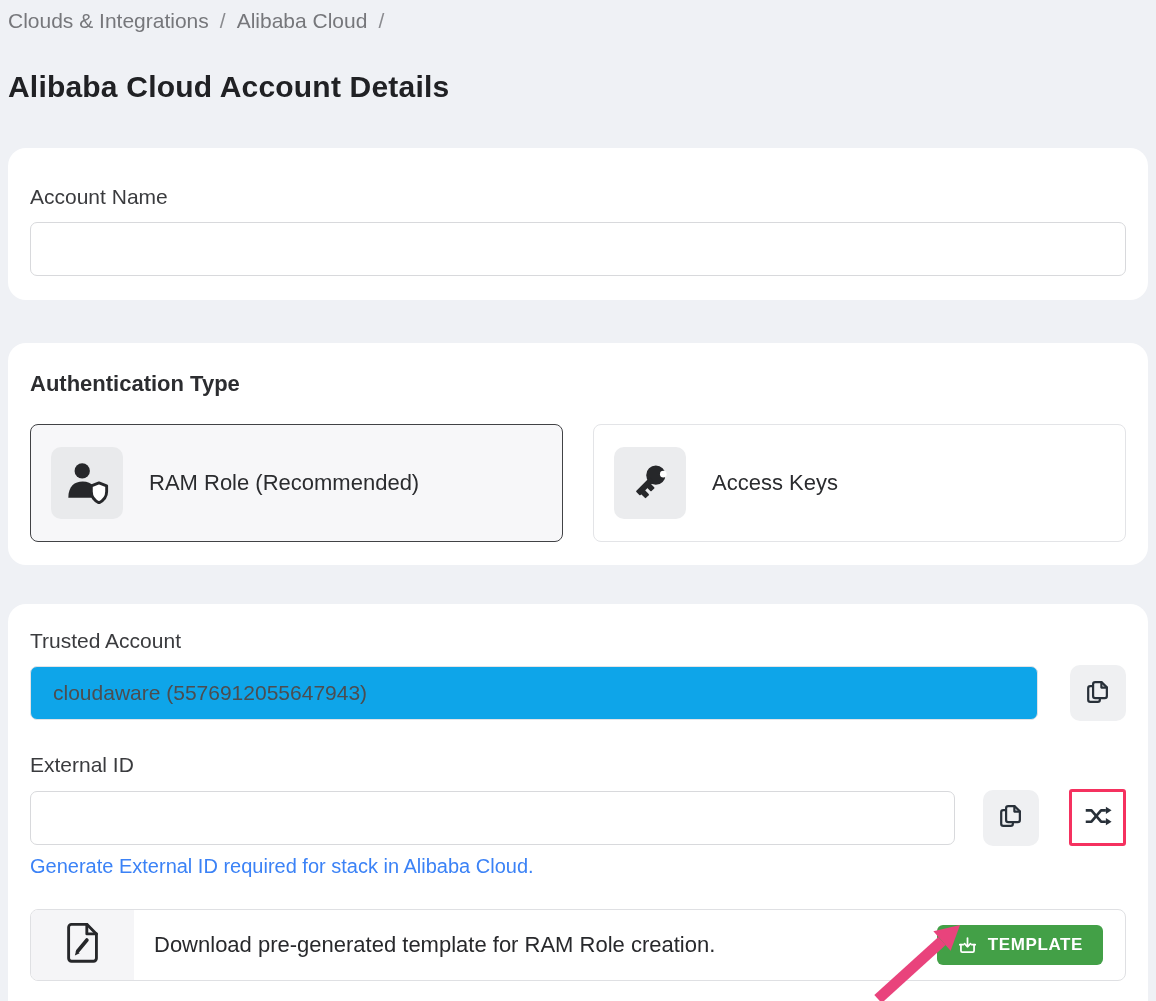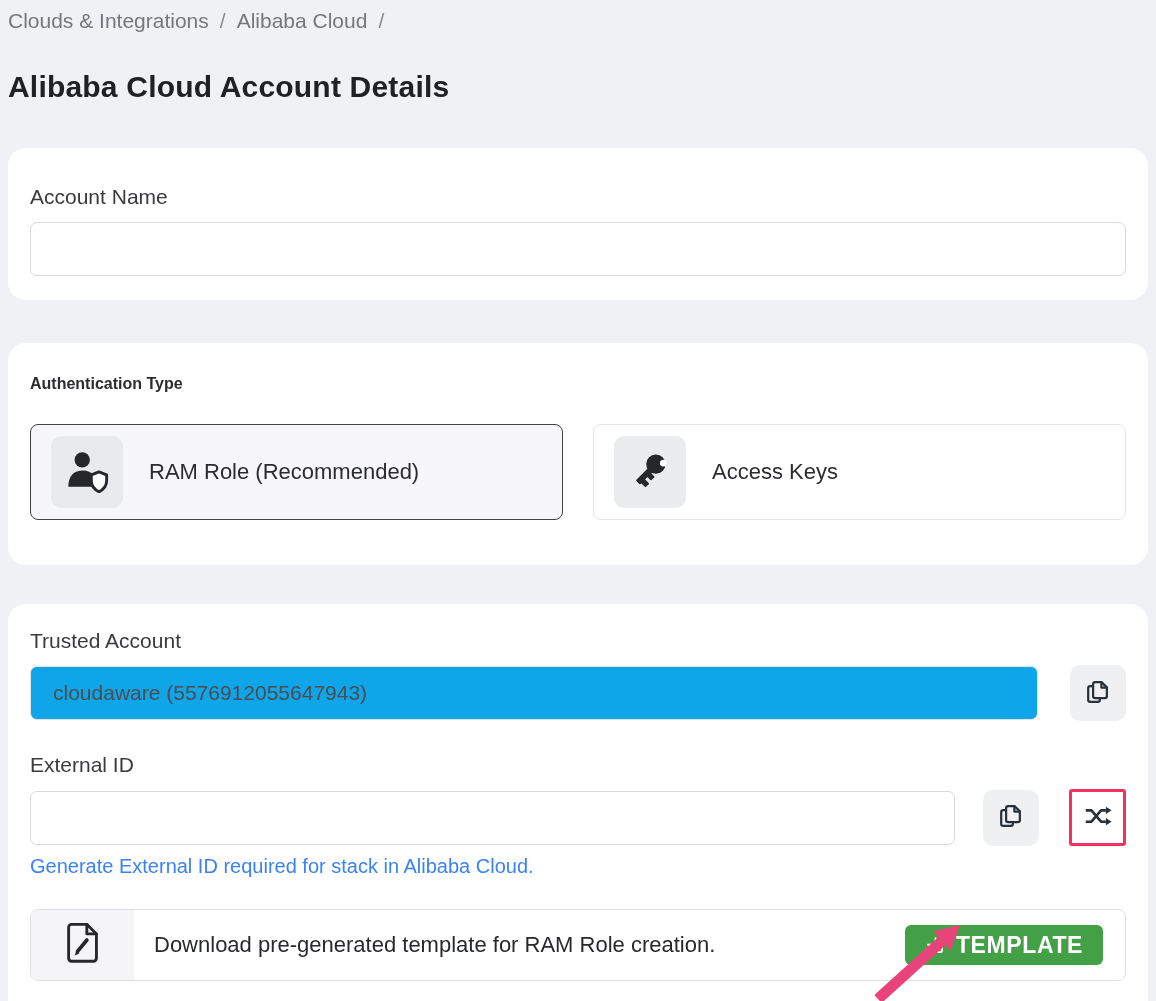--- a/index.html
+++ b/index.html
@@ -64,29 +64,29 @@
     font-size: 21px;
     color: #505155;
     padding: 0 22px;
     outline: none;
   }
   .card-1 .field-label { margin-top: 6px; }
   .card-1 .text-input { margin-top: 12px; }
 
   
   .section-heading {
-    font-size: 16px;
+    font-size: 22px;
     line-height: 27px;
     font-weight: 600;
     color: #2c2d30;
   }
   .auth-options { display: flex; gap: 30px; margin-top: 27px; }
   .auth-option {
     flex: 1;
-    height: 96px;
+    height: 118px;
     border: 1px solid #e3e4e7;
     border-radius: 8px;
     background: #ffffff;
     display: flex;
     align-items: center;
     padding-left: 20px;
     cursor: pointer;
   }
   .auth-option.selected {
     border: 1px solid #414245;
@@ -164,21 +164,21 @@
   .template-btn {
     margin-left: auto;
     margin-right: 22px;
     height: 40px;
     padding: 0 20px;
     background: #43a047;
     border: none;
     border-radius: 6px;
     color: #ffffff;
     font-family: "Liberation Sans", sans-serif;
-    font-size: 23px;
+    font-size: 17px;
     font-weight: 700;
     letter-spacing: 0.6px;
     display: flex; align-items: center; gap: 10px;
     cursor: pointer;
     flex: none;
   }
 
   
   .annotation-arrow {
     position: absolute;

